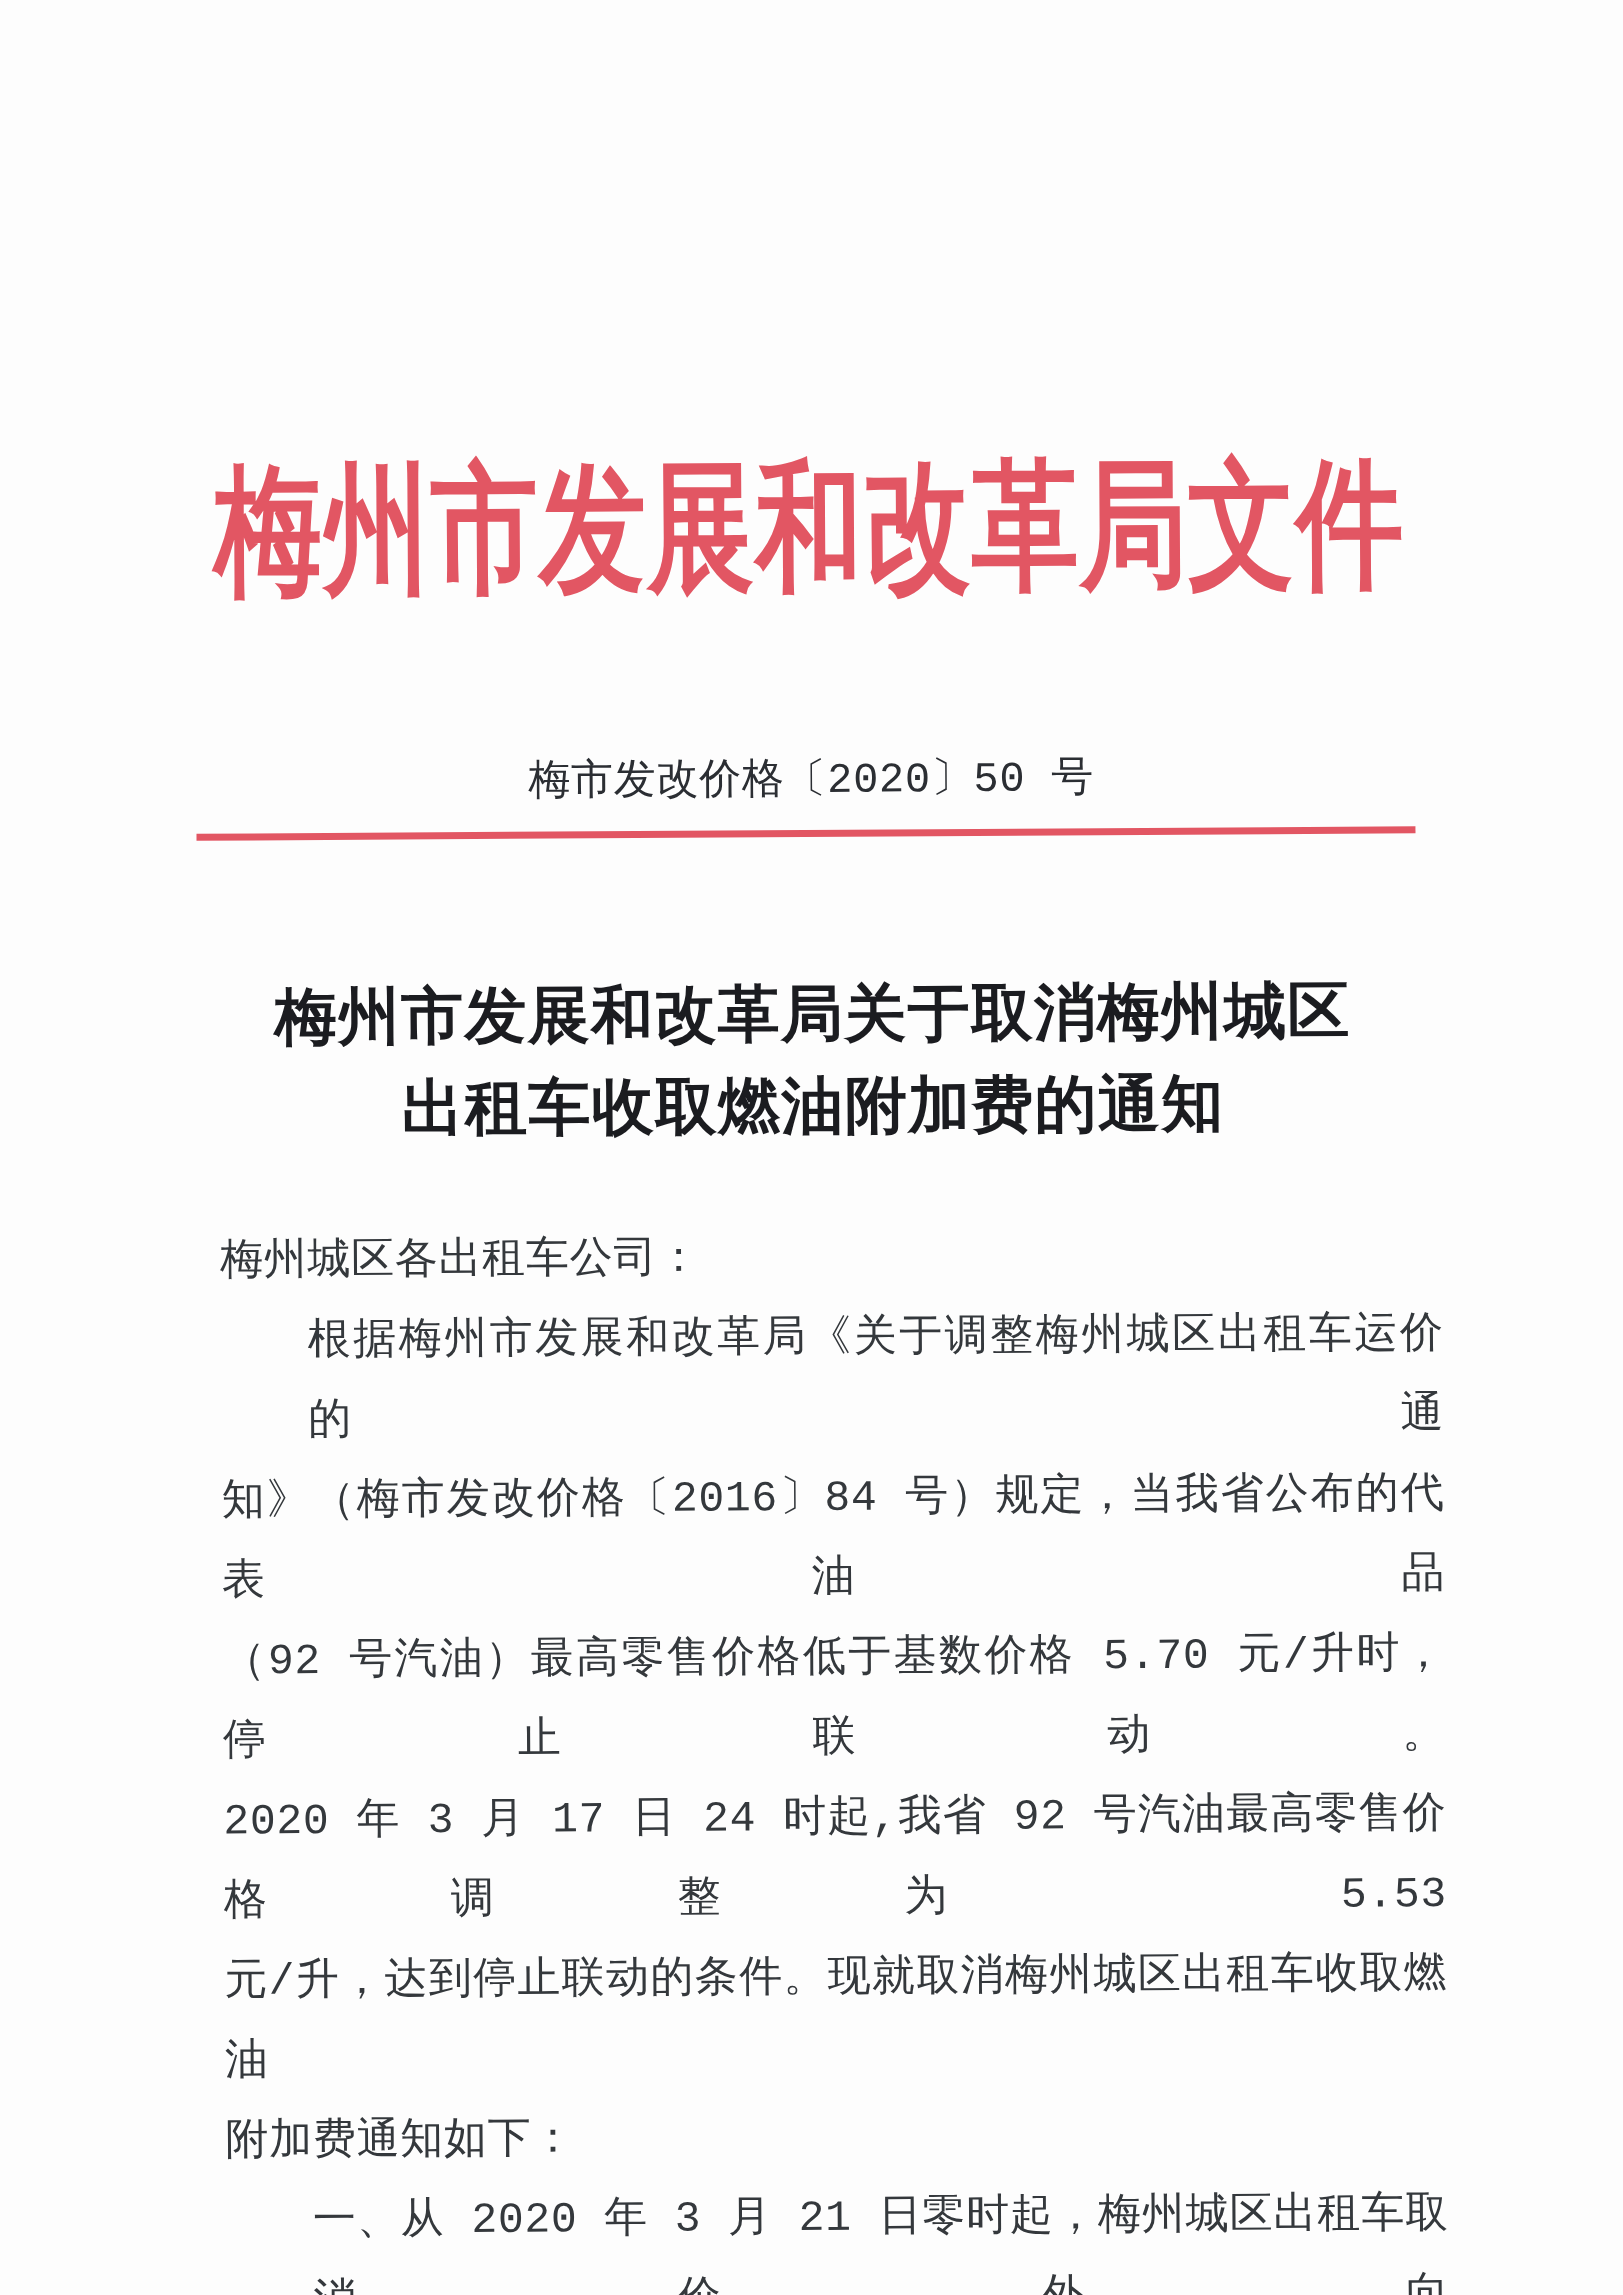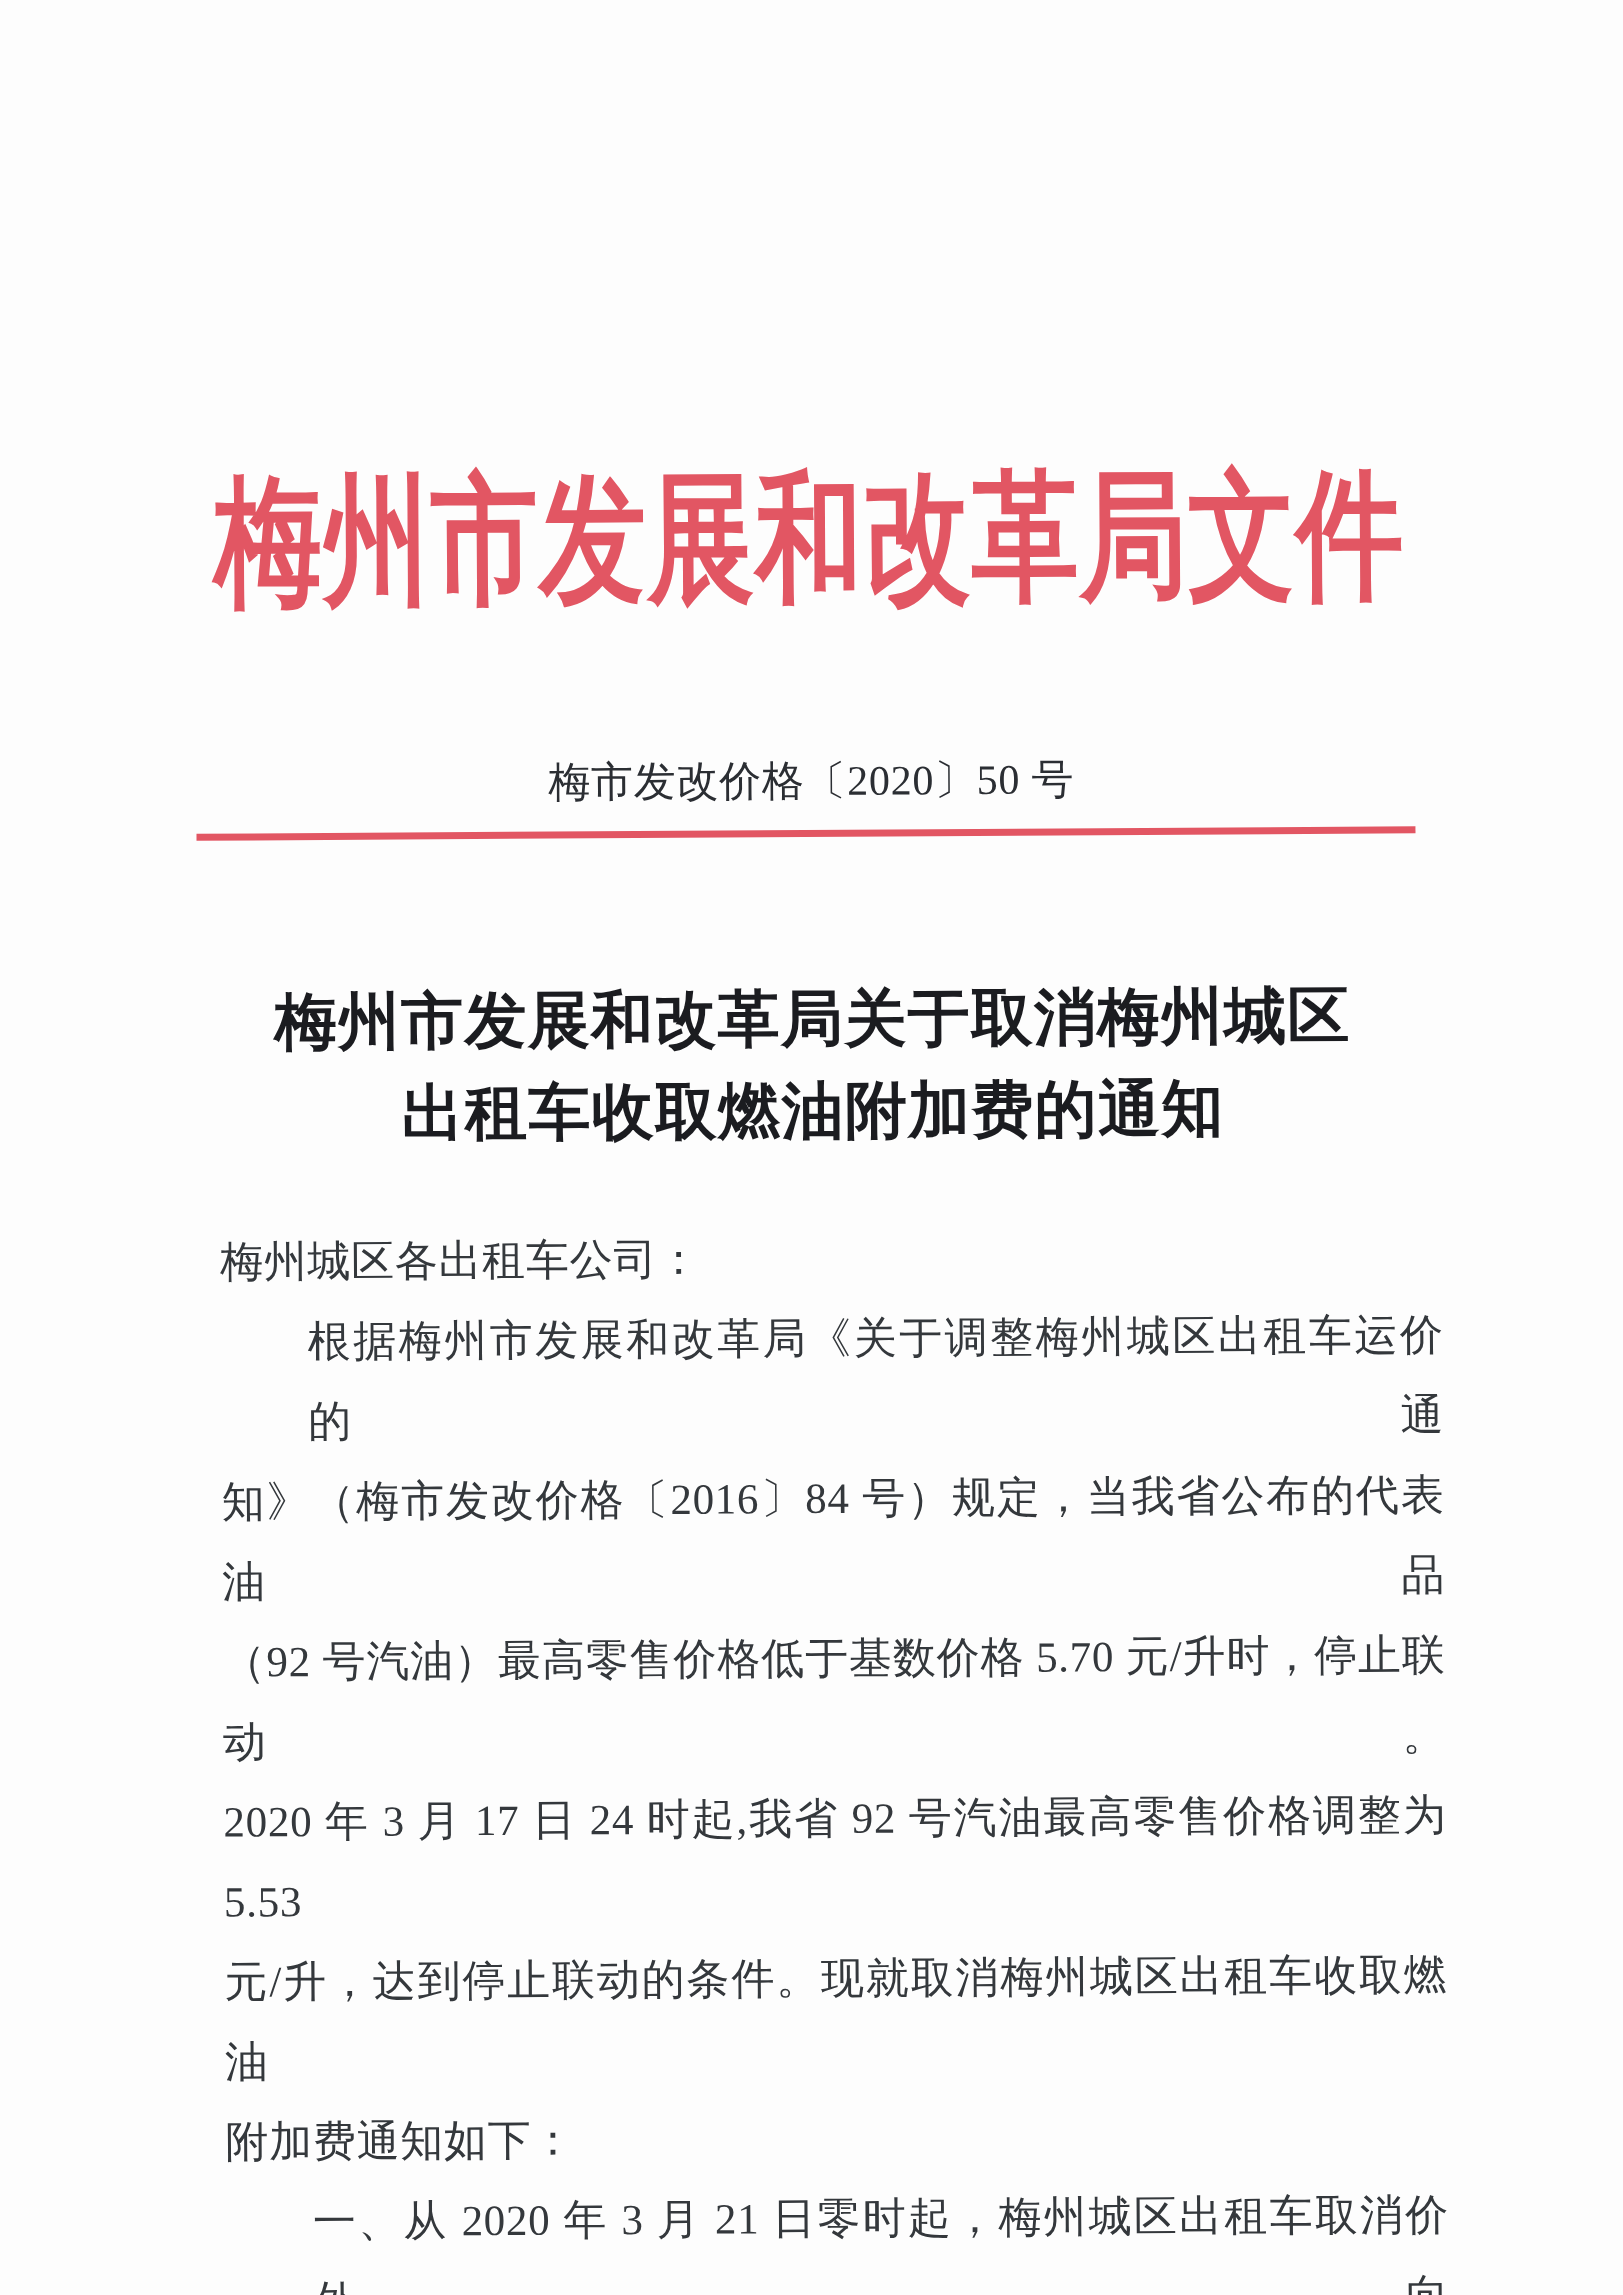--- a/index.html
+++ b/index.html
@@ -9,21 +9,21 @@
     --paper:#fdfdfd;
   }
   *{margin:0;padding:0;box-sizing:border-box;}
   html,body{background:#ffffff;}
   .page{
     position:relative;
     width:1624px;
     height:2295px;
     background:var(--paper);
     overflow:hidden;
-    font-family:Liberation Serif, serif;
+    font-family:Liberation Mono, monospace;
   }
   .inner{
     position:absolute;
     inset:0;
     transform:rotate(-0.35deg);
     transform-origin:50% 40%;
   }
   .red-header{
     position:absolute;
     top:460px;

